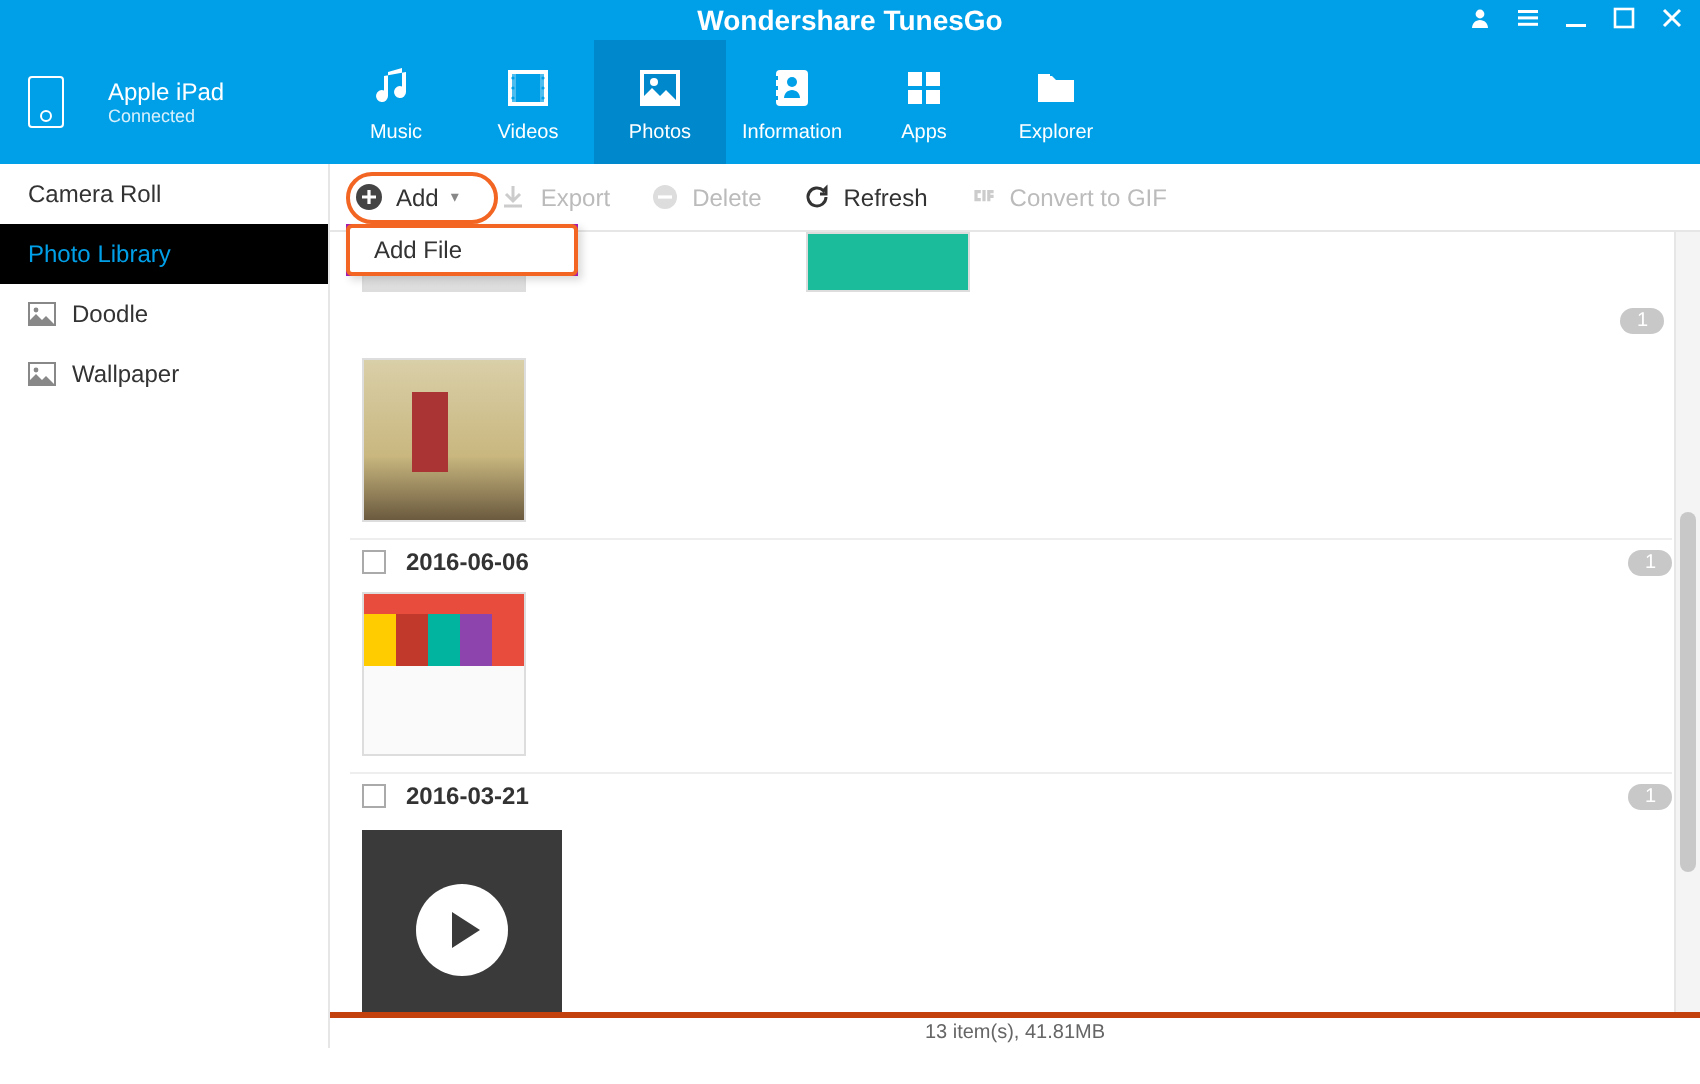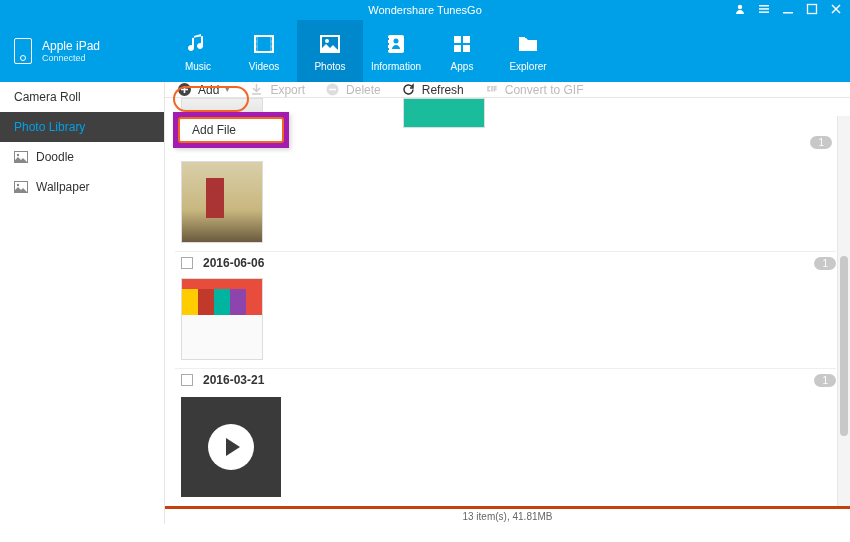--- a/index.html
+++ b/index.html
@@ -1,50 +1,50 @@
 <!DOCTYPE html>
 <html><head>
   <meta charset="utf-8">
   <style>
     * { margin: 0; padding: 0; box-sizing: border-box; font-family: -apple-system, "Segoe UI", Arial, sans-serif; }
     body { width: 850px; height: 542px; overflow: hidden; background: #fff; }
     
     .titlebar { height: 20px; background: #00a0e9; display: flex; align-items: center; justify-content: center; position: relative; }
-    .titlebar-title { color: #fff; font-size: 11px; font-weight: 400; }
+    .titlebar-title { color: #fff; font-size: 14px; font-weight: 700; }
     .titlebar-controls { position: absolute; right: 8px; display: flex; gap: 12px; align-items: center; }
     .titlebar-controls span { color: #fff; font-size: 12px; cursor: pointer; }
     
     .header { height: 62px; background: #00a0e9; display: flex; }
-    .device-info { width: 165px; display: flex; align-items: center; padding: 0 14px; gap: 10px; }
+    .device-info { width: 165px; display: flex; align-items: center; padding: 0 14px; gap: 22px; }
     .device-icon-wrap { width: 18px; height: 26px; border: 1.5px solid #fff; border-radius: 2px; position: relative; }
     .device-icon-wrap::after { content: ''; position: absolute; bottom: 2px; left: 50%; transform: translateX(-50%); width: 4px; height: 4px; border: 1px solid #fff; border-radius: 50%; }
     .device-text { color: #fff; }
     .device-name { font-size: 12px; font-weight: 500; }
     .device-status { font-size: 9px; opacity: 0.85; }
     
     .nav { display: flex; flex: 1; }
     .nav-item { width: 66px; display: flex; flex-direction: column; align-items: center; justify-content: center; gap: 4px; cursor: pointer; color: #fff; }
     .nav-item.active { background: #0088cc; }
     .nav-icon { width: 26px; height: 26px; display: flex; align-items: center; justify-content: center; }
     .nav-label { font-size: 10px; }
     
     .body { display: flex; height: 442px; }
     .sidebar { width: 165px; border-right: 1px solid #e6e6e6; }
     .sidebar-item { height: 30px; display: flex; align-items: center; padding: 0 14px; gap: 8px; font-size: 12px; color: #333; cursor: pointer; }
-    .sidebar-item.active { background: #404040; color: #00a0e9; font-weight: 500; }
+    .sidebar-item.active { background: #000000; color: #00a0e9; font-weight: 500; }
     .sb-icon { width: 14px; height: 12px; }
     
     .content { flex: 1; display: flex; flex-direction: column; position: relative; }
-    .toolbar { height: 16px; border-bottom: 1px solid #e6e6e6; display: flex; align-items: center; padding: 0 12px; gap: 20px; font-size: 12px; }
+    .toolbar { height: 34px; border-bottom: 1px solid #e6e6e6; display: flex; align-items: center; padding: 0 12px; gap: 20px; font-size: 12px; }
     .tb-btn { display: flex; align-items: center; gap: 6px; color: #333; cursor: pointer; }
     .tb-btn.disabled { color: #bbb; cursor: default; }
     .tb-icon { width: 15px; height: 15px; display: flex; align-items: center; justify-content: center; }
     .add-highlight { position: absolute; top: 4px; left: 8px; width: 76px; height: 26px; border: 2px solid #f26522; border-radius: 14px; pointer-events: none; z-index: 10; }
     
-    .dropdown { position: absolute; top: 30px; left: 8px; width: 116px; background: #fff; border: 6px solid #a21caf; box-shadow: 2px 2px 4px rgba(0,0,0,0.15); z-index: 9; }
+    .dropdown { position: absolute; top: 30px; left: 8px; width: 116px; background: #fff; border: 1px solid #a21caf; box-shadow: 2px 2px 4px rgba(0,0,0,0.15); z-index: 9; }
     .dropdown-inner { border: 2px solid #f26522; border-radius: 3px; margin: -1px; }
     .dropdown-item { padding: 4px 12px; font-size: 12px; color: #333; cursor: pointer; }
     
     .scroll-area { flex: 1; overflow-y: auto; padding: 0 14px 0 10px; }
     .album-partial { height: 30px; overflow: hidden; }
     .badge-row { display: flex; justify-content: flex-end; padding: 8px 4px 8px 0; }
     .badge { background: #c8c8c8; color: #fff; font-size: 10px; padding: 1px 8px; border-radius: 8px; }
     .thumb-row { padding: 4px 0 8px 6px; }
     .thumb { width: 82px; height: 82px; border: 1px solid #ddd; display: flex; align-items: center; justify-content: center; overflow: hidden; }
     .divider-row { display: flex; align-items: center; gap: 10px; padding: 4px 0; border-top: 1px solid #eee; }

